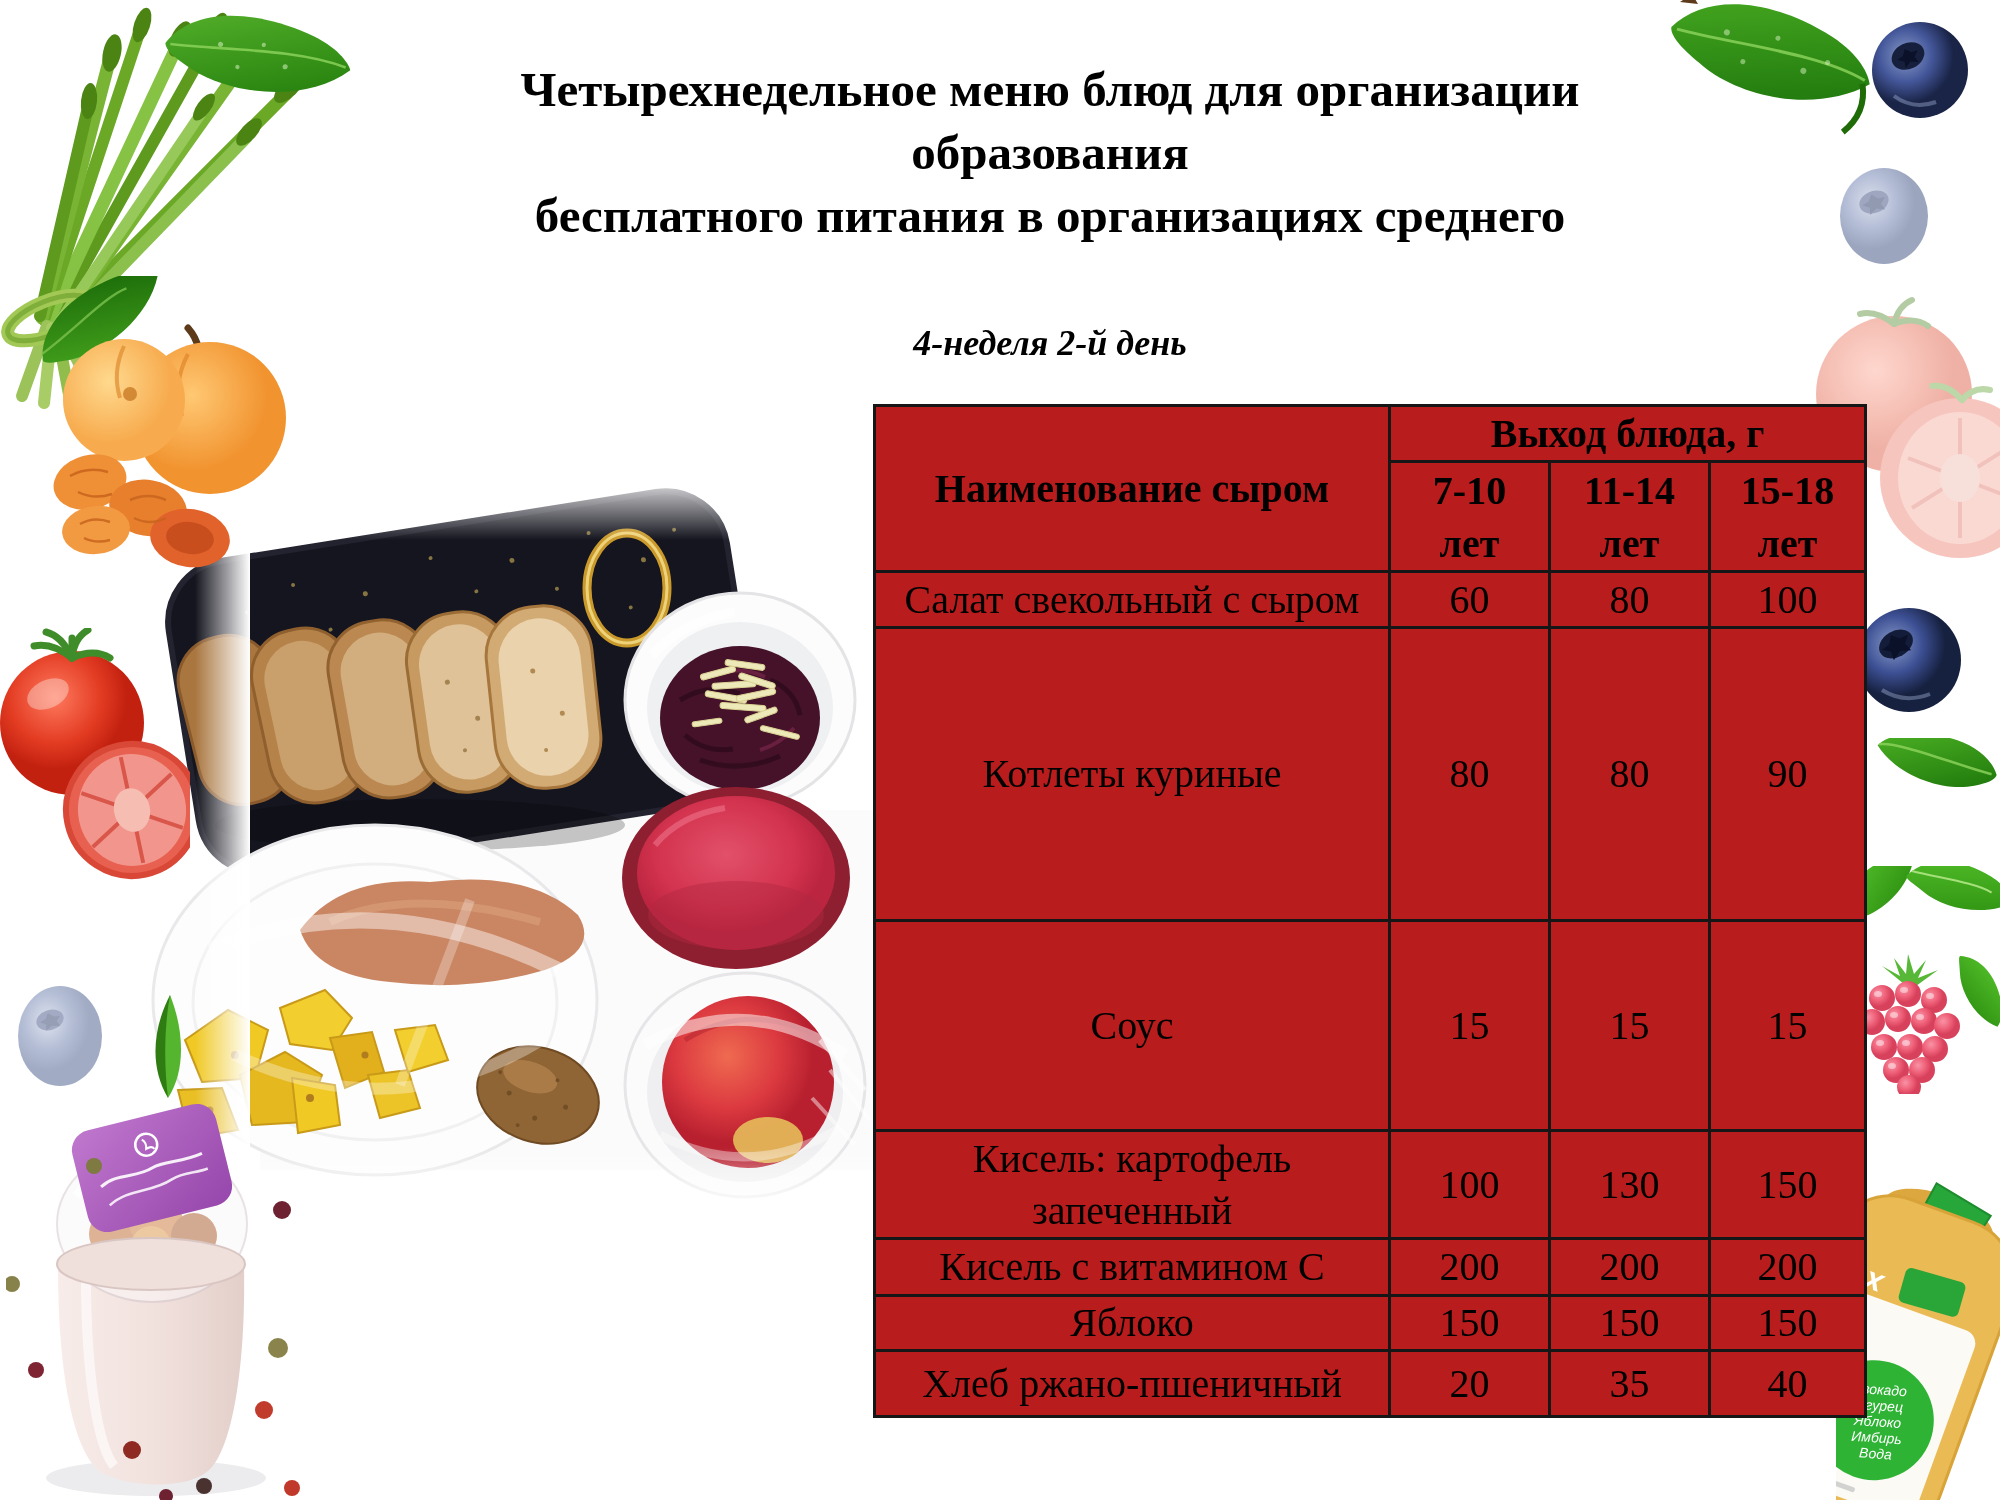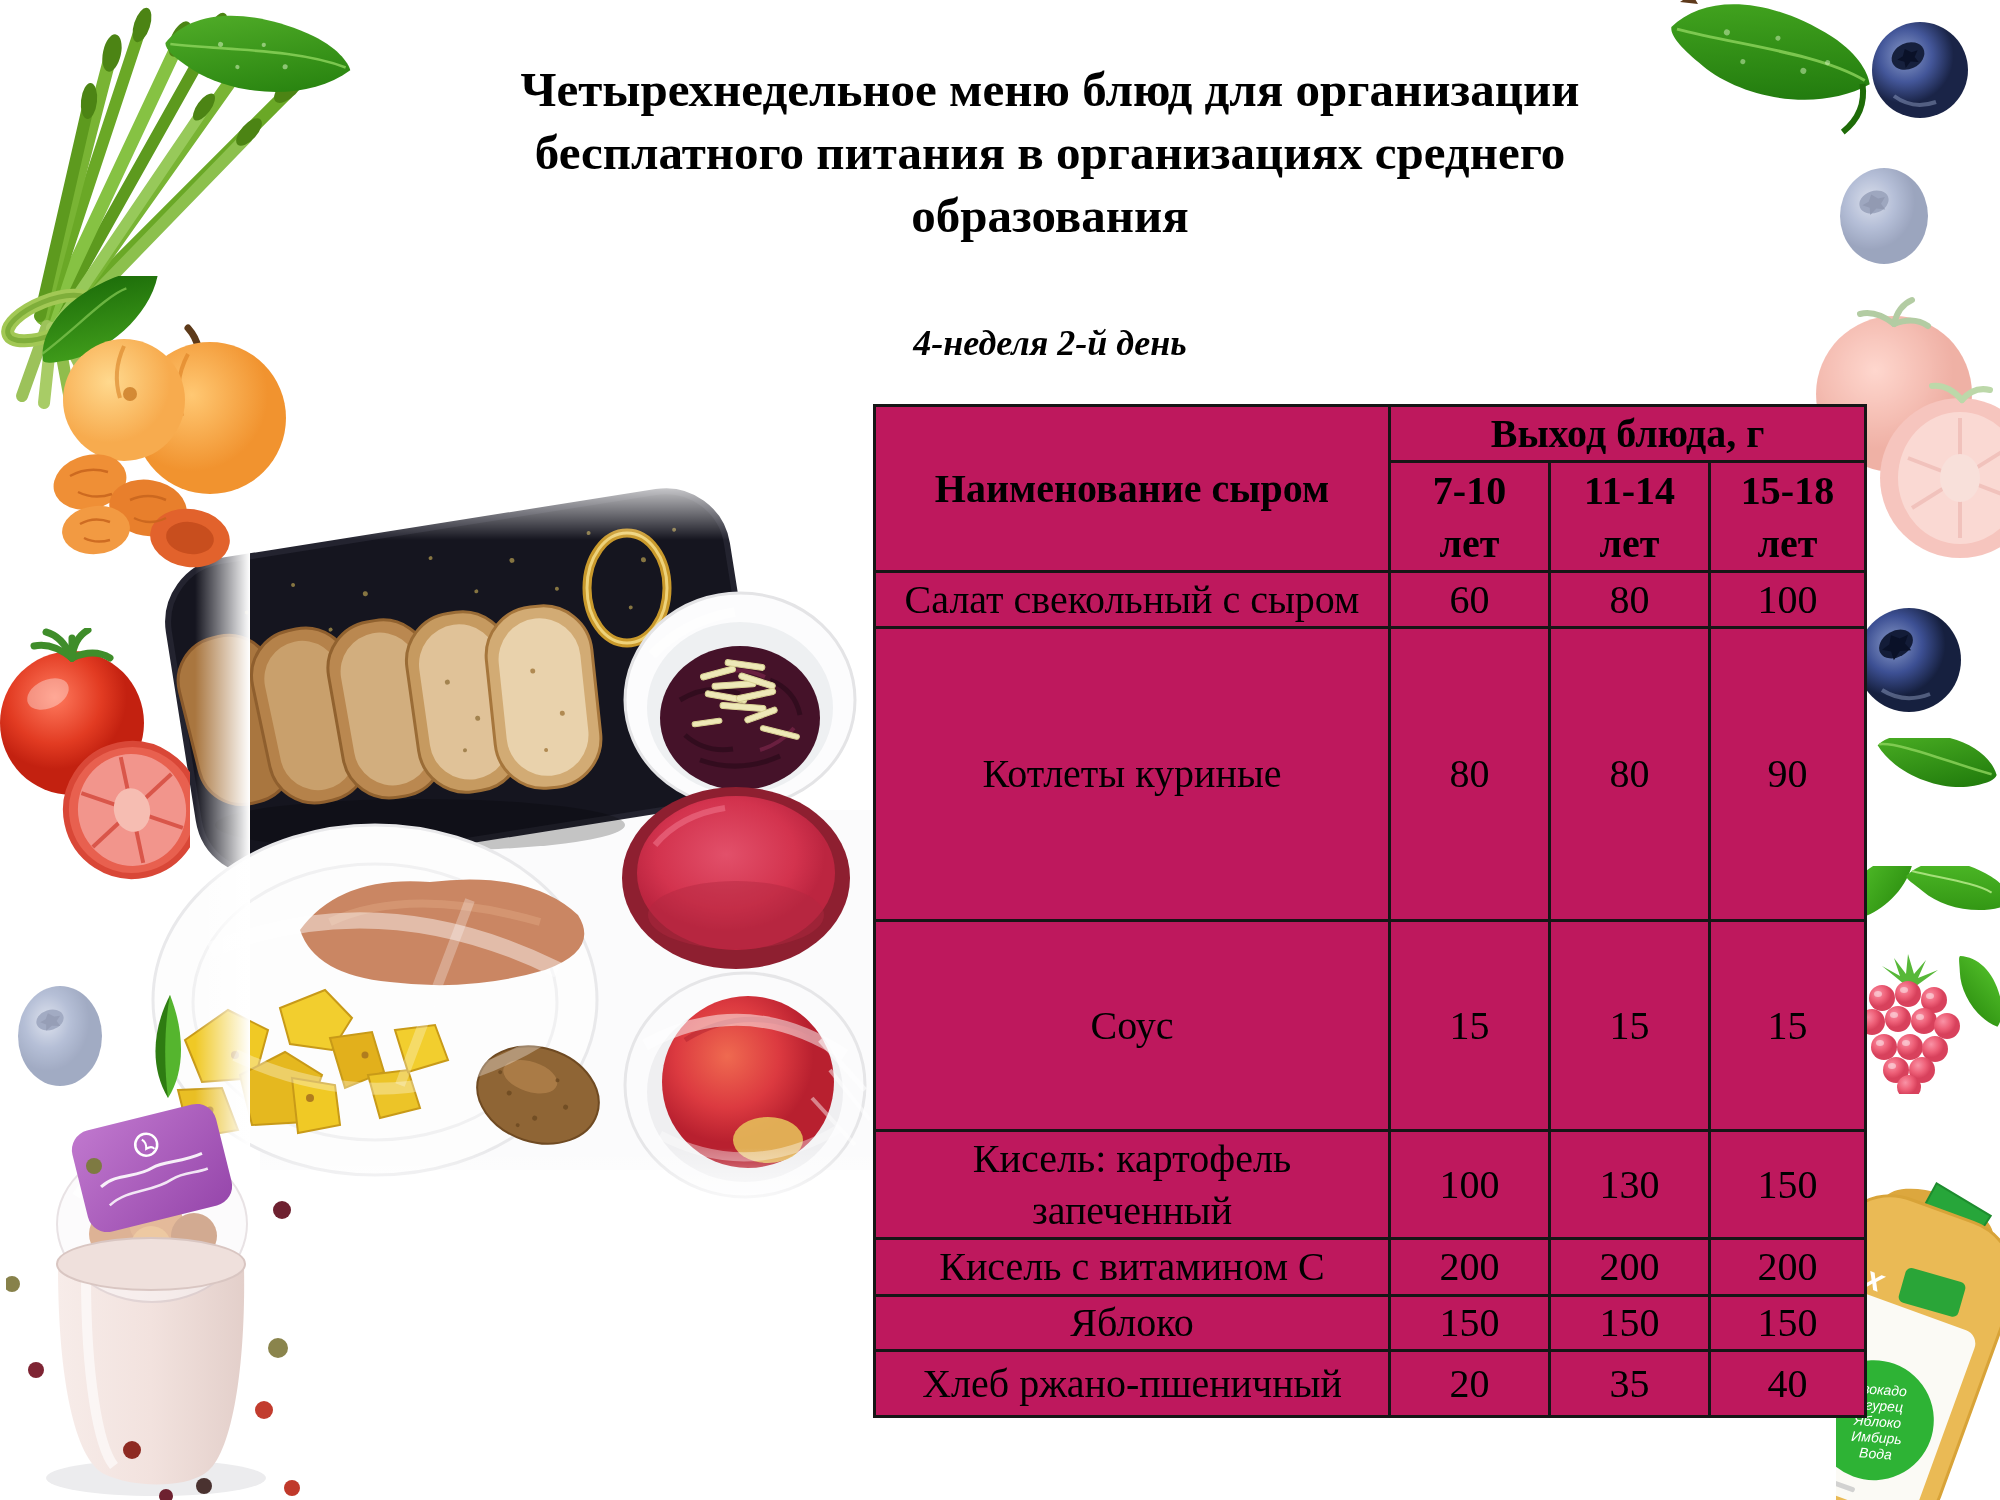--- a/index.html
+++ b/index.html
@@ -7,41 +7,41 @@
         font-family:"Liberation Serif","DejaVu Serif",serif;color:#000;}
   
   .title{position:absolute;left:350px;top:58px;width:1400px;text-align:center;
          font-size:49px;font-weight:bold;line-height:63px;letter-spacing:0px;z-index:5;}
   .subtitle{position:absolute;left:650px;top:322px;width:800px;text-align:center;
          font-size:36px;font-weight:bold;font-style:italic;z-index:5;}
   
   table.menu{position:absolute;left:873px;top:404px;border-collapse:collapse;table-layout:fixed;
          background:#ffffff;z-index:10;}
   table.menu td,table.menu th{border:3px solid #161616;text-align:center;vertical-align:middle;
-         font-size:40px;font-weight:normal;padding:0 2px;line-height:52px;background:#be185d;}
+         font-size:40px;font-weight:normal;padding:0 2px;line-height:52px;background:#b91c1c;}
   table.menu th{font-weight:bold;}
   tr.hdr1{height:56px;} tr.hdr2{height:110px;}
   tr.rh1{height:56px;} tr.rh2{height:293px;} tr.rh3{height:210px;}
   tr.rh4{height:108px;} tr.rh5{height:57px;} tr.rh6{height:54px;} tr.rh7{height:66px;}
   td.va-top{vertical-align:top;padding-top:6px;margin-left:48px;}
   .age-cell span{display:block;line-height:53px;}
   
   .dec{position:absolute;z-index:1;}
   .photo{position:absolute;left:140px;top:430px;z-index:1;}
   .bottle{z-index:2;}
 </style>
 </head>
 <body>
 
 <div class="page">
 
   <div class="title">
     <div>Четырехнедельное меню блюд для организации</div>
+    <div>образования</div>
     <div>бесплатного питания в организациях среднего</div>
-    <div>образования</div>
   </div>
   <div class="subtitle">4-неделя 2-й день</div>
 
   <table class="menu">
     <colgroup>
         <col style="width:515px">
         <col style="width:160px">
         <col style="width:160px">
         <col style="width:156px">
       </colgroup>

